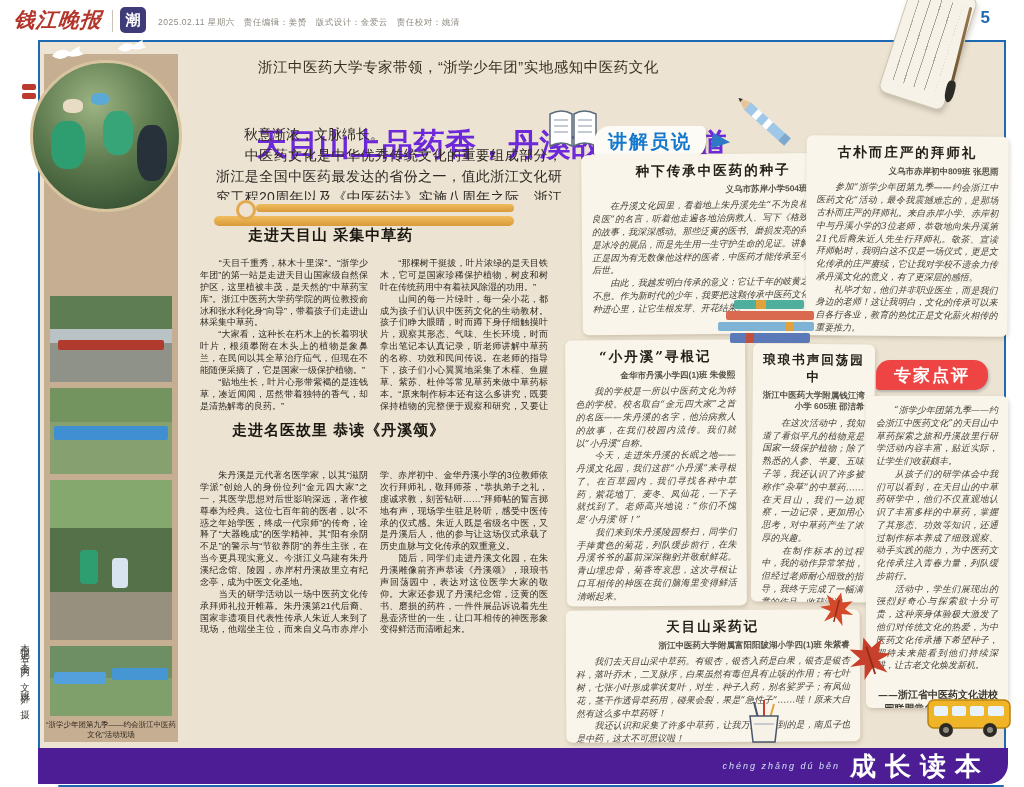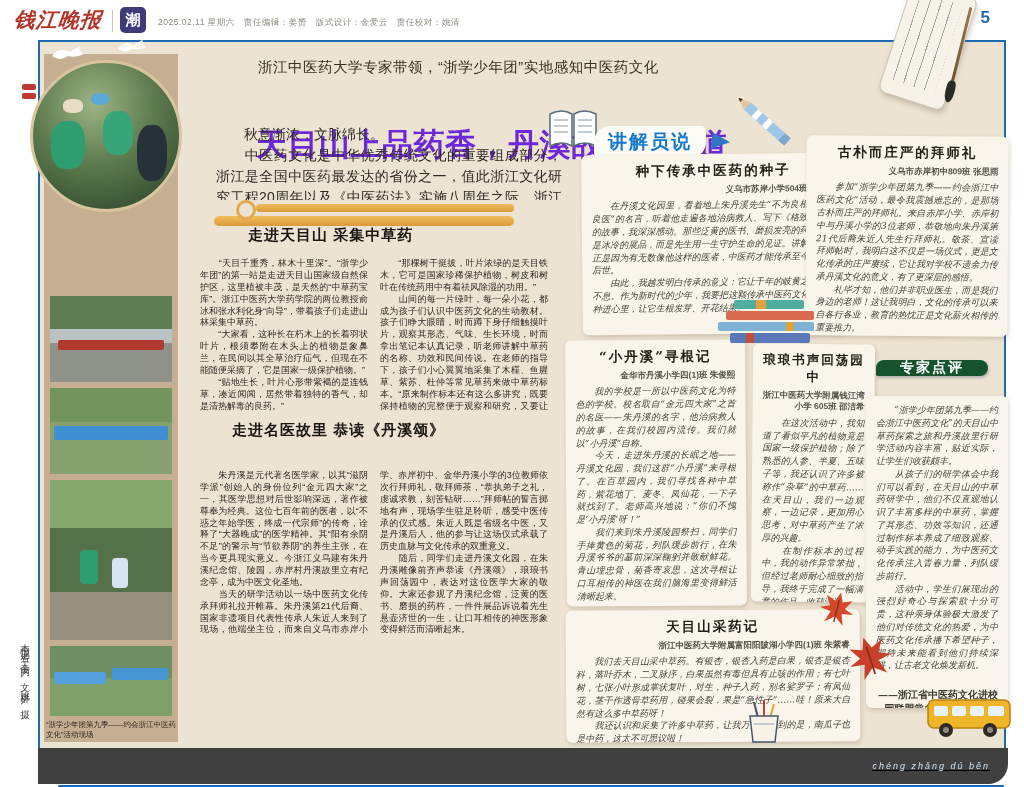--- a/index.html
+++ b/index.html
@@ -12,41 +12,41 @@
     font-weight:bold;font-size:21px;color:#b5342a;letter-spacing:1px;transform:skewX(-6deg);}
   .head-divider{left:112px;top:10px;width:1px;height:22px;background:#c9c2b6;}
   .chao-badge{left:120px;top:7px;width:26px;height:26px;background:#3f3a78;color:#fff;
     border-radius:5px;font-size:15px;font-weight:bold;display:flex;align-items:center;justify-content:center;}
   .issue-meta{left:158px;top:17px;font-size:8.5px;color:#8f8a80;letter-spacing:.5px;}
   .page-number{left:952px;top:6px;font-size:17px;font-weight:bold;color:#1e6ab2;letter-spacing:1px;}
 
   
   .content-frame{left:38px;top:40px;width:968px;height:744px;background:#ece3d2;
     border:2px solid #1e6ab2;border-radius:0 0 22px 0;box-sizing:border-box;}
-  .footer-bar{left:38px;top:748px;width:970px;height:36px;background:#404040;
+  .footer-bar{left:38px;top:748px;width:970px;height:36px;background:#4c1d95;
     border-radius:0 0 20px 0;display:flex;align-items:center;justify-content:flex-end;
-    gap:10px;padding-right:18px;box-sizing:border-box;text-decoration:underline;}
+    gap:10px;padding-right:18px;box-sizing:border-box;}
   .footer-pinyin{color:#cfe2f4;font-size:9px;font-style:italic;letter-spacing:2px;}
   .footer-title{color:#ffffff;font-size:26px;font-weight:bold;letter-spacing:9px;
     font-family:"DejaVu Serif",serif;}
   .footer-edge{left:58px;top:785px;width:946px;height:2px;background:#1e6ab2;border-radius:2px;}
 
   
   .photo-rail{left:44px;top:54px;width:134px;height:688px;background:#c6ae92;}
   .gold-motif{left:46px;top:90px;width:74px;height:12px;
     background:linear-gradient(#e2a94f,#c98f35);border-radius:6px;box-shadow:0 -6px 0 -2px #e2a94f;}
   .seal-ornament{left:22px;top:84px;width:14px;height:26px;}
   .seal-ornament .bar{width:14px;height:6px;background:#bb3a2d;border-radius:2px;margin-bottom:3px;}
   .circle-photo{left:30px;top:60px;width:152px;height:152px;border-radius:50%;
     border:3px solid #d8c59f;box-sizing:border-box;overflow:hidden;
     background:radial-gradient(circle at 42% 28%,#9db483,#5d7a4e 45%,#3f5a38 75%,#2c4128);}
   .blob{position:absolute;border-radius:40%;}
   .photo{left:50px;width:122px;box-sizing:border-box;}
   .photo-caption{left:46px;top:720px;width:130px;font-size:7.5px;color:#30291f;
-    text-align:left;line-height:1.35;}
+    text-align:center;line-height:1.35;}
   .reporter-credit{left:18px;top:636px;writing-mode:vertical-rl;font-size:9.5px;color:#41403c;
     letter-spacing:3px;height:130px;}
 
   
   .kicker{left:258px;top:58px;width:520px;font-size:14.5px;font-weight:normal;color:#382e21;letter-spacing:.5px;}
   .main-headline{left:256px;top:76px;width:520px;font-size:31px;font-weight:700;color:#6d28d9;
     letter-spacing:.5px;font-family:"Liberation Sans",sans-serif;margin-top:48px;}
   .intro{left:216px;top:124px;width:346px;height:76px;font-size:14px;line-height:1.5;
     color:#2e2a24;text-align:justify;overflow:hidden;}
   .prelines{white-space:pre-line;}
@@ -76,22 +76,22 @@
   .essay-title{font-family:"DejaVu Serif",serif;font-weight:bold;font-size:13.5px;color:#23201a;
     text-align:center;letter-spacing:2px;margin-bottom:4px;}
   .essay-byline{font-size:8.5px;font-weight:bold;color:#56524a;text-align:right;margin-bottom:4px;line-height:1.35;}
   .essay-body{font-family:"DejaVu Serif",serif;font-style:italic;font-size:9px;line-height:1.42;
     color:#46423c;text-align:justify;}
   .card1{left:582px;top:154px;width:264px;height:180px;transform:rotate(-.6deg);}
   .card2{left:806px;top:136px;width:202px;height:200px;transform:rotate(.4deg);}
   .card3{left:566px;top:340px;width:180px;height:266px;transform:rotate(-.4deg);}
   .card4{left:752px;top:344px;width:122px;height:258px;transform:rotate(.5deg);}
   .card5{left:566px;top:610px;width:294px;height:132px;transform:rotate(-.3deg);}
-  .expert-label{left:876px;top:360px;width:112px;height:16px;background:#14532d;border-radius:14px 14px 14px 3px;
-    display:flex;align-items:center;justify-content:center;color:#fff;font-size:14px;font-weight:bold;
+  .expert-label{left:876px;top:360px;width:112px;height:30px;background:#ef4444;border-radius:14px 14px 14px 3px;
+    display:flex;align-items:center;justify-content:center;color:#fff;font-size:17px;font-weight:bold;
     letter-spacing:2px;box-shadow:1px 2px 3px rgba(40,60,90,.3);}
   .expert-card{left:866px;top:396px;width:142px;height:312px;}
   .expert-attribution{font-family:"DejaVu Serif",serif;font-size:10px;font-weight:bold;color:#3c3933;
     text-align:right;margin-top:16px;line-height:1.4;}
 
   
   svg{display:block;}
   .crane1{left:50px;top:44px;}
   .crane2{left:116px;top:38px;}
   .pencil-icon{left:728px;top:112px;transform:rotate(42deg);}
@@ -287,14 +287,15 @@
 
 <div class="abs scroll-art">
   <div class="scroll-paper">
       <div class="scroll-lines"></div>
     </div>
   <div class="brush"></div>
 </div>
 
 <div class="abs footer-bar">
   <span class="footer-pinyin">chéng zhǎng dú běn</span>
+  <span class="footer-title">成长读本</span>
 </div>
 <div class="abs footer-edge"></div>
 
 </body></html>

